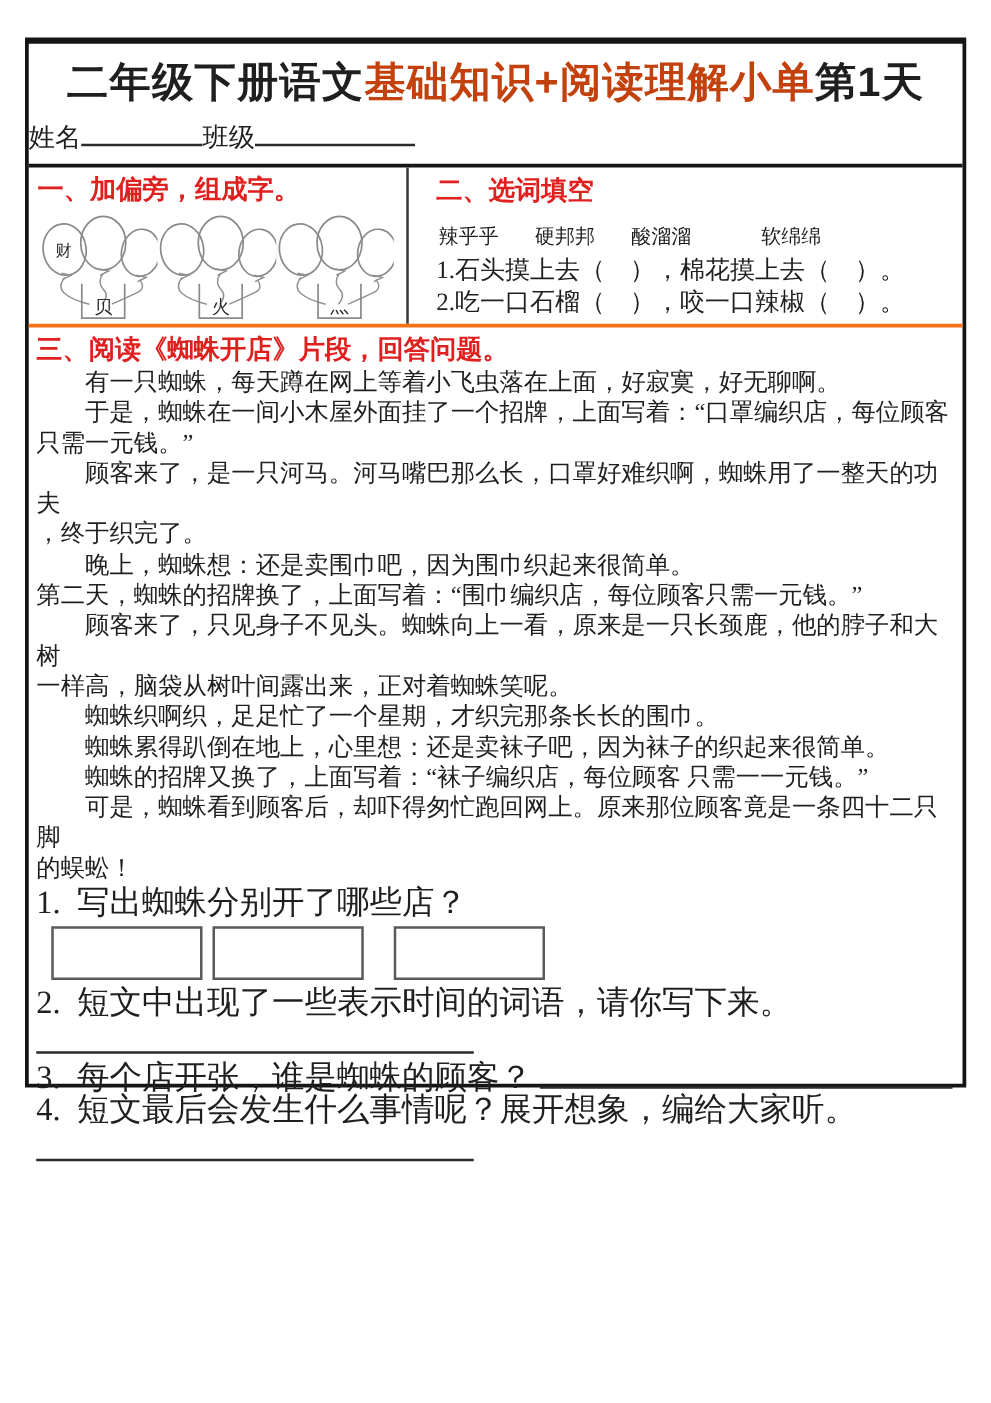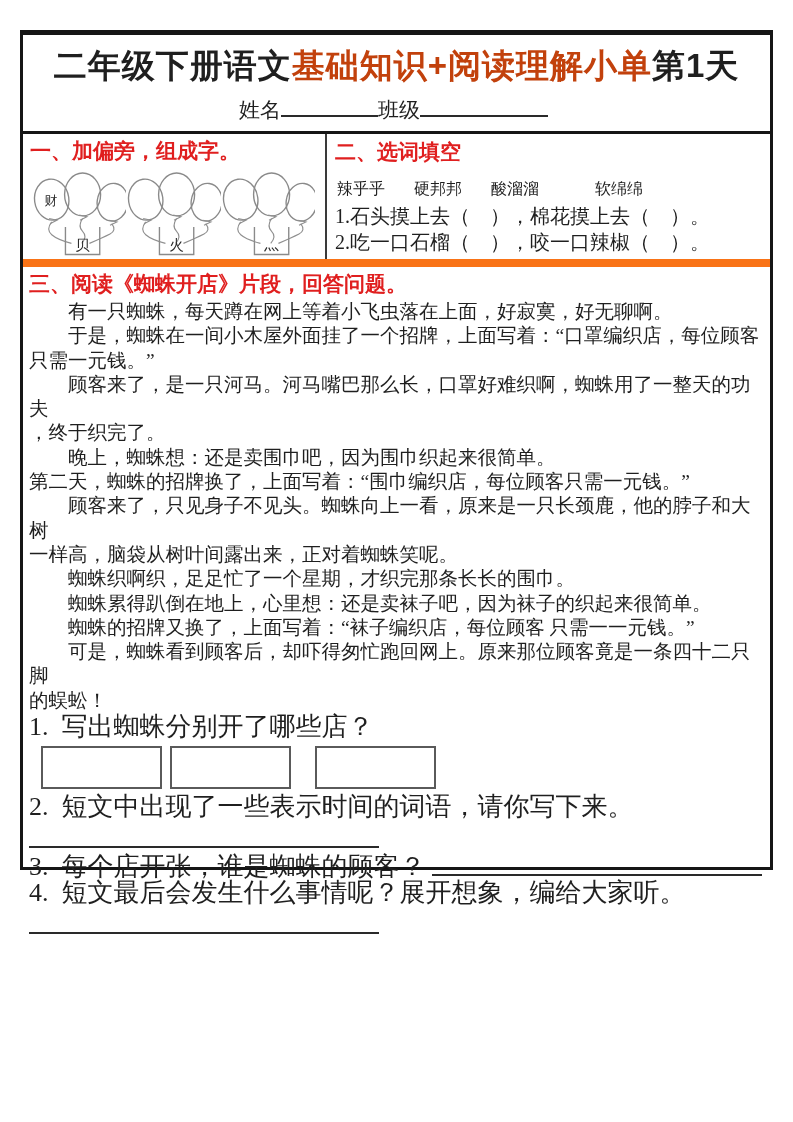--- a/index.html
+++ b/index.html
@@ -23,21 +23,21 @@
   .page-title {
     text-align: center;
     font-family: "Liberation Sans", sans-serif;
     font-weight: bold;
     font-size: 33px;
     letter-spacing: 1px;
     white-space: nowrap;
   }
   .title-red { color: #c2410c; }
   .name-row {
-    text-align: center;
+    text-align: left;
     font-size: 21px;
     padding-right: 6px;
     margin-top: 7px;
     white-space: nowrap;
   }
   .blank-line {
     display: inline-block;
     border-bottom: 2px solid #2a2a2a;
     height: 19px;
     vertical-align: baseline;
@@ -49,21 +49,21 @@
     display: flex;
     border-top: 3px solid #151515;
     height: 128px;
   }
   .col-left {
     width: 304px;
     border-right: 2px solid #3a3a3a;
     padding: 3px 0 0 7px;
     position: relative;
   }
-  .col-right { flex: 1; padding: 4px 4px 0 8px; }
+  .col-right { flex: 1; padding: 4px 4px 0 22px; }
   .sec-heading {
     font-family: "Liberation Sans", sans-serif;
     font-weight: bold;
     font-size: 21px;
     color: #e01f1f;
     white-space: nowrap;
   }
   .balloons-row {
     display: flex;
     justify-content: space-between;
@@ -73,21 +73,21 @@
   .sketch { stroke: #8a8a8a; fill: none; stroke-width: 1.6; }
   .sketch-thin { stroke: #8f8f8f; fill: none; stroke-width: 1.3; }
   .svg-char { fill: #2b2b2b; font-family: "Liberation Serif", serif; }
   .word-bank { font-size: 16px; margin: 13px 0 0 2px; white-space: nowrap; }
   .word-bank > span { display: inline-block; margin-right: 29px; }
   .word-bank > span:nth-child(4) { margin-left: 27px; margin-right: 0; }
   .fill-items { margin-top: 3px; }
   .fill-items > div { font-size: 20px; line-height: 26px; white-space: pre-wrap; }
   
   .sec3 {
-    border-top: 8px solid #f97316;
+    border-top: 3px solid #f97316;
     height: 610px;
     padding: 3px 6px 0 6px;
   }
   .sec3 .sec-heading { margin-bottom: 2px; }
   .passage > div {
     font-size: 19.5px;
     line-height: 24.3px;
     white-space: pre-wrap;
   }
   .question {

